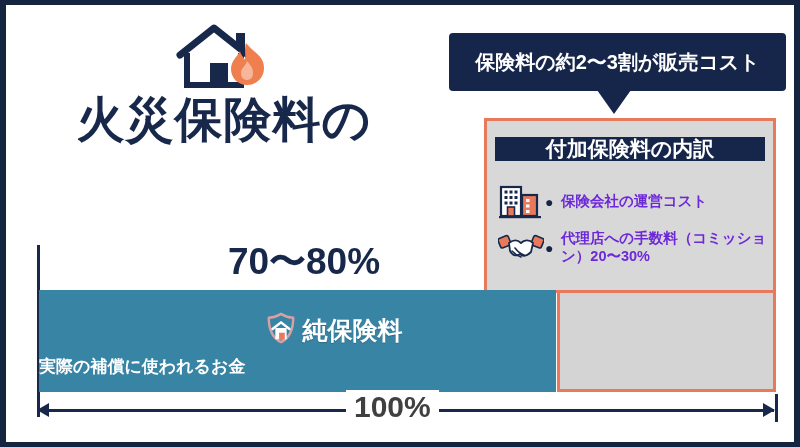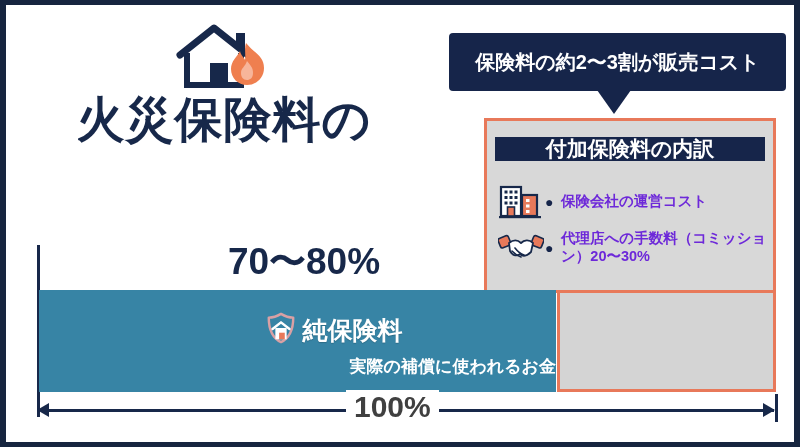--- a/index.html
+++ b/index.html
@@ -155,21 +155,21 @@
   .bar-label-text {
     color: #ffffff;
     font-size: 25px;
     font-weight: bold;
     text-shadow: 0 1px 1px rgba(0,0,0,0.18);
   }
   .bar-sub {
     position: absolute;
     left: 0; top: 65px;
     width: 100%;
-    text-align: right;
+    text-align: left;
     color: #ffffff;
     font-size: 17px;
     font-weight: bold;
   }
   .bar-grey {
     position: absolute;
     left: 551px; top: 285px;
     width: 219px; height: 102px;
     background: #d4d4d4;
     border: 3px solid #e8795a;

